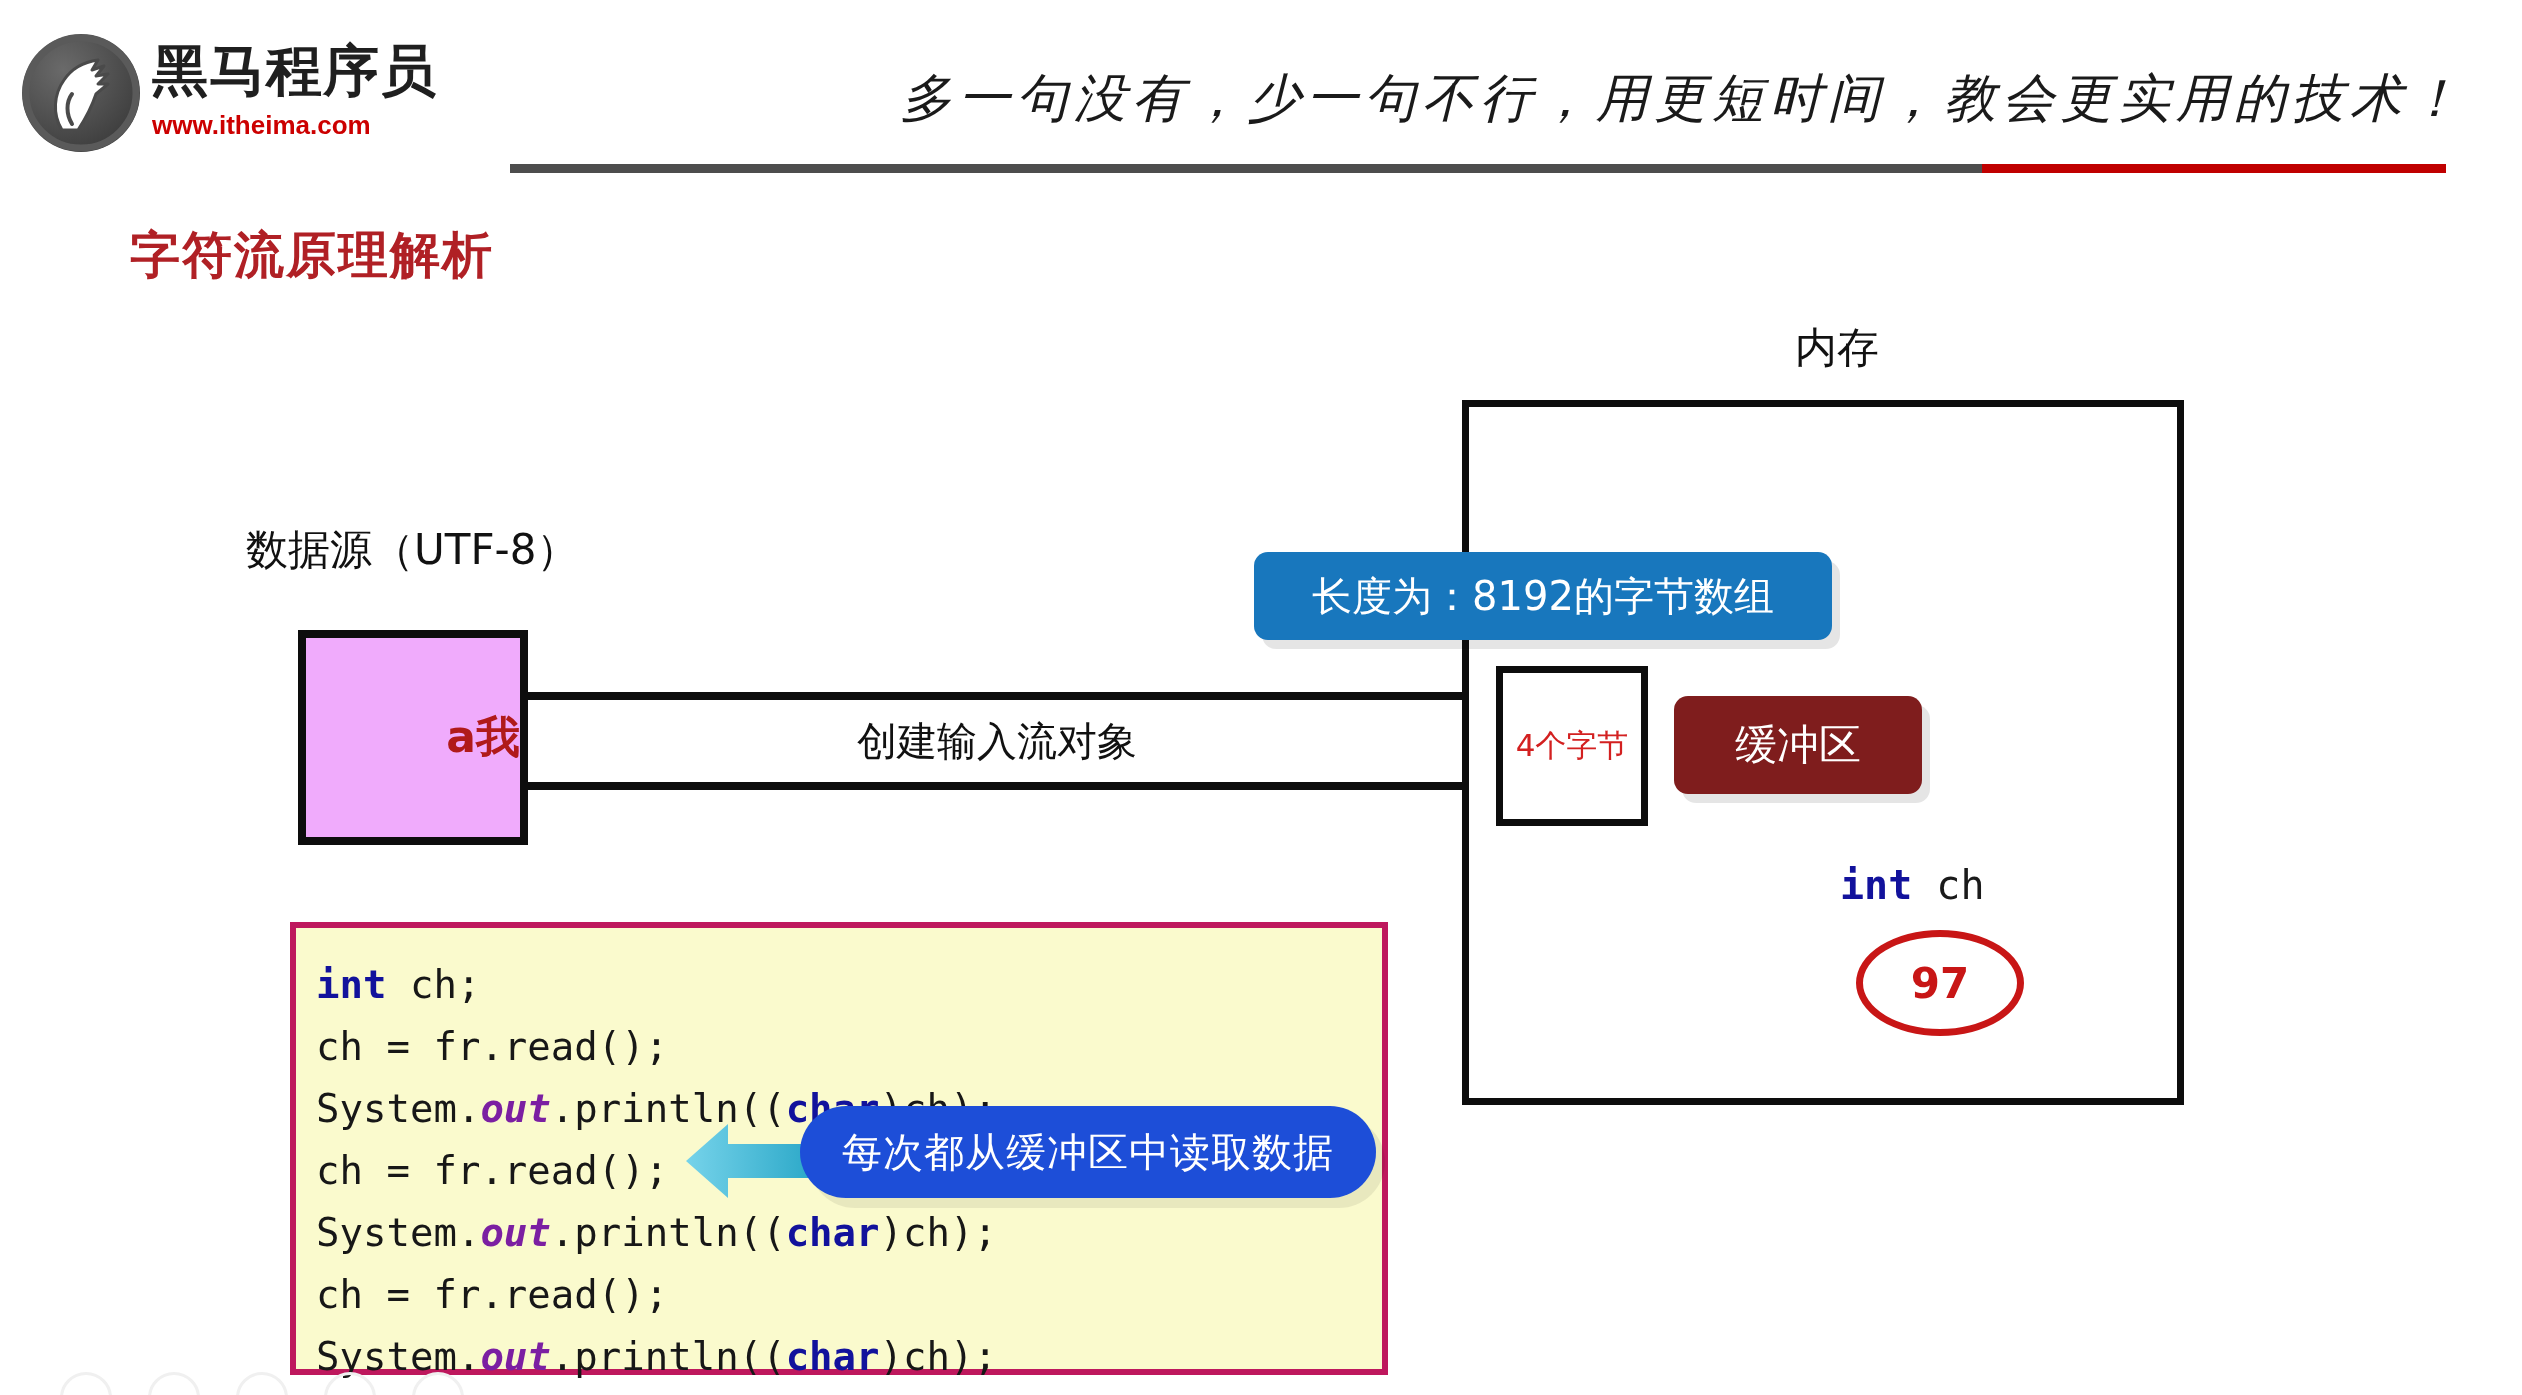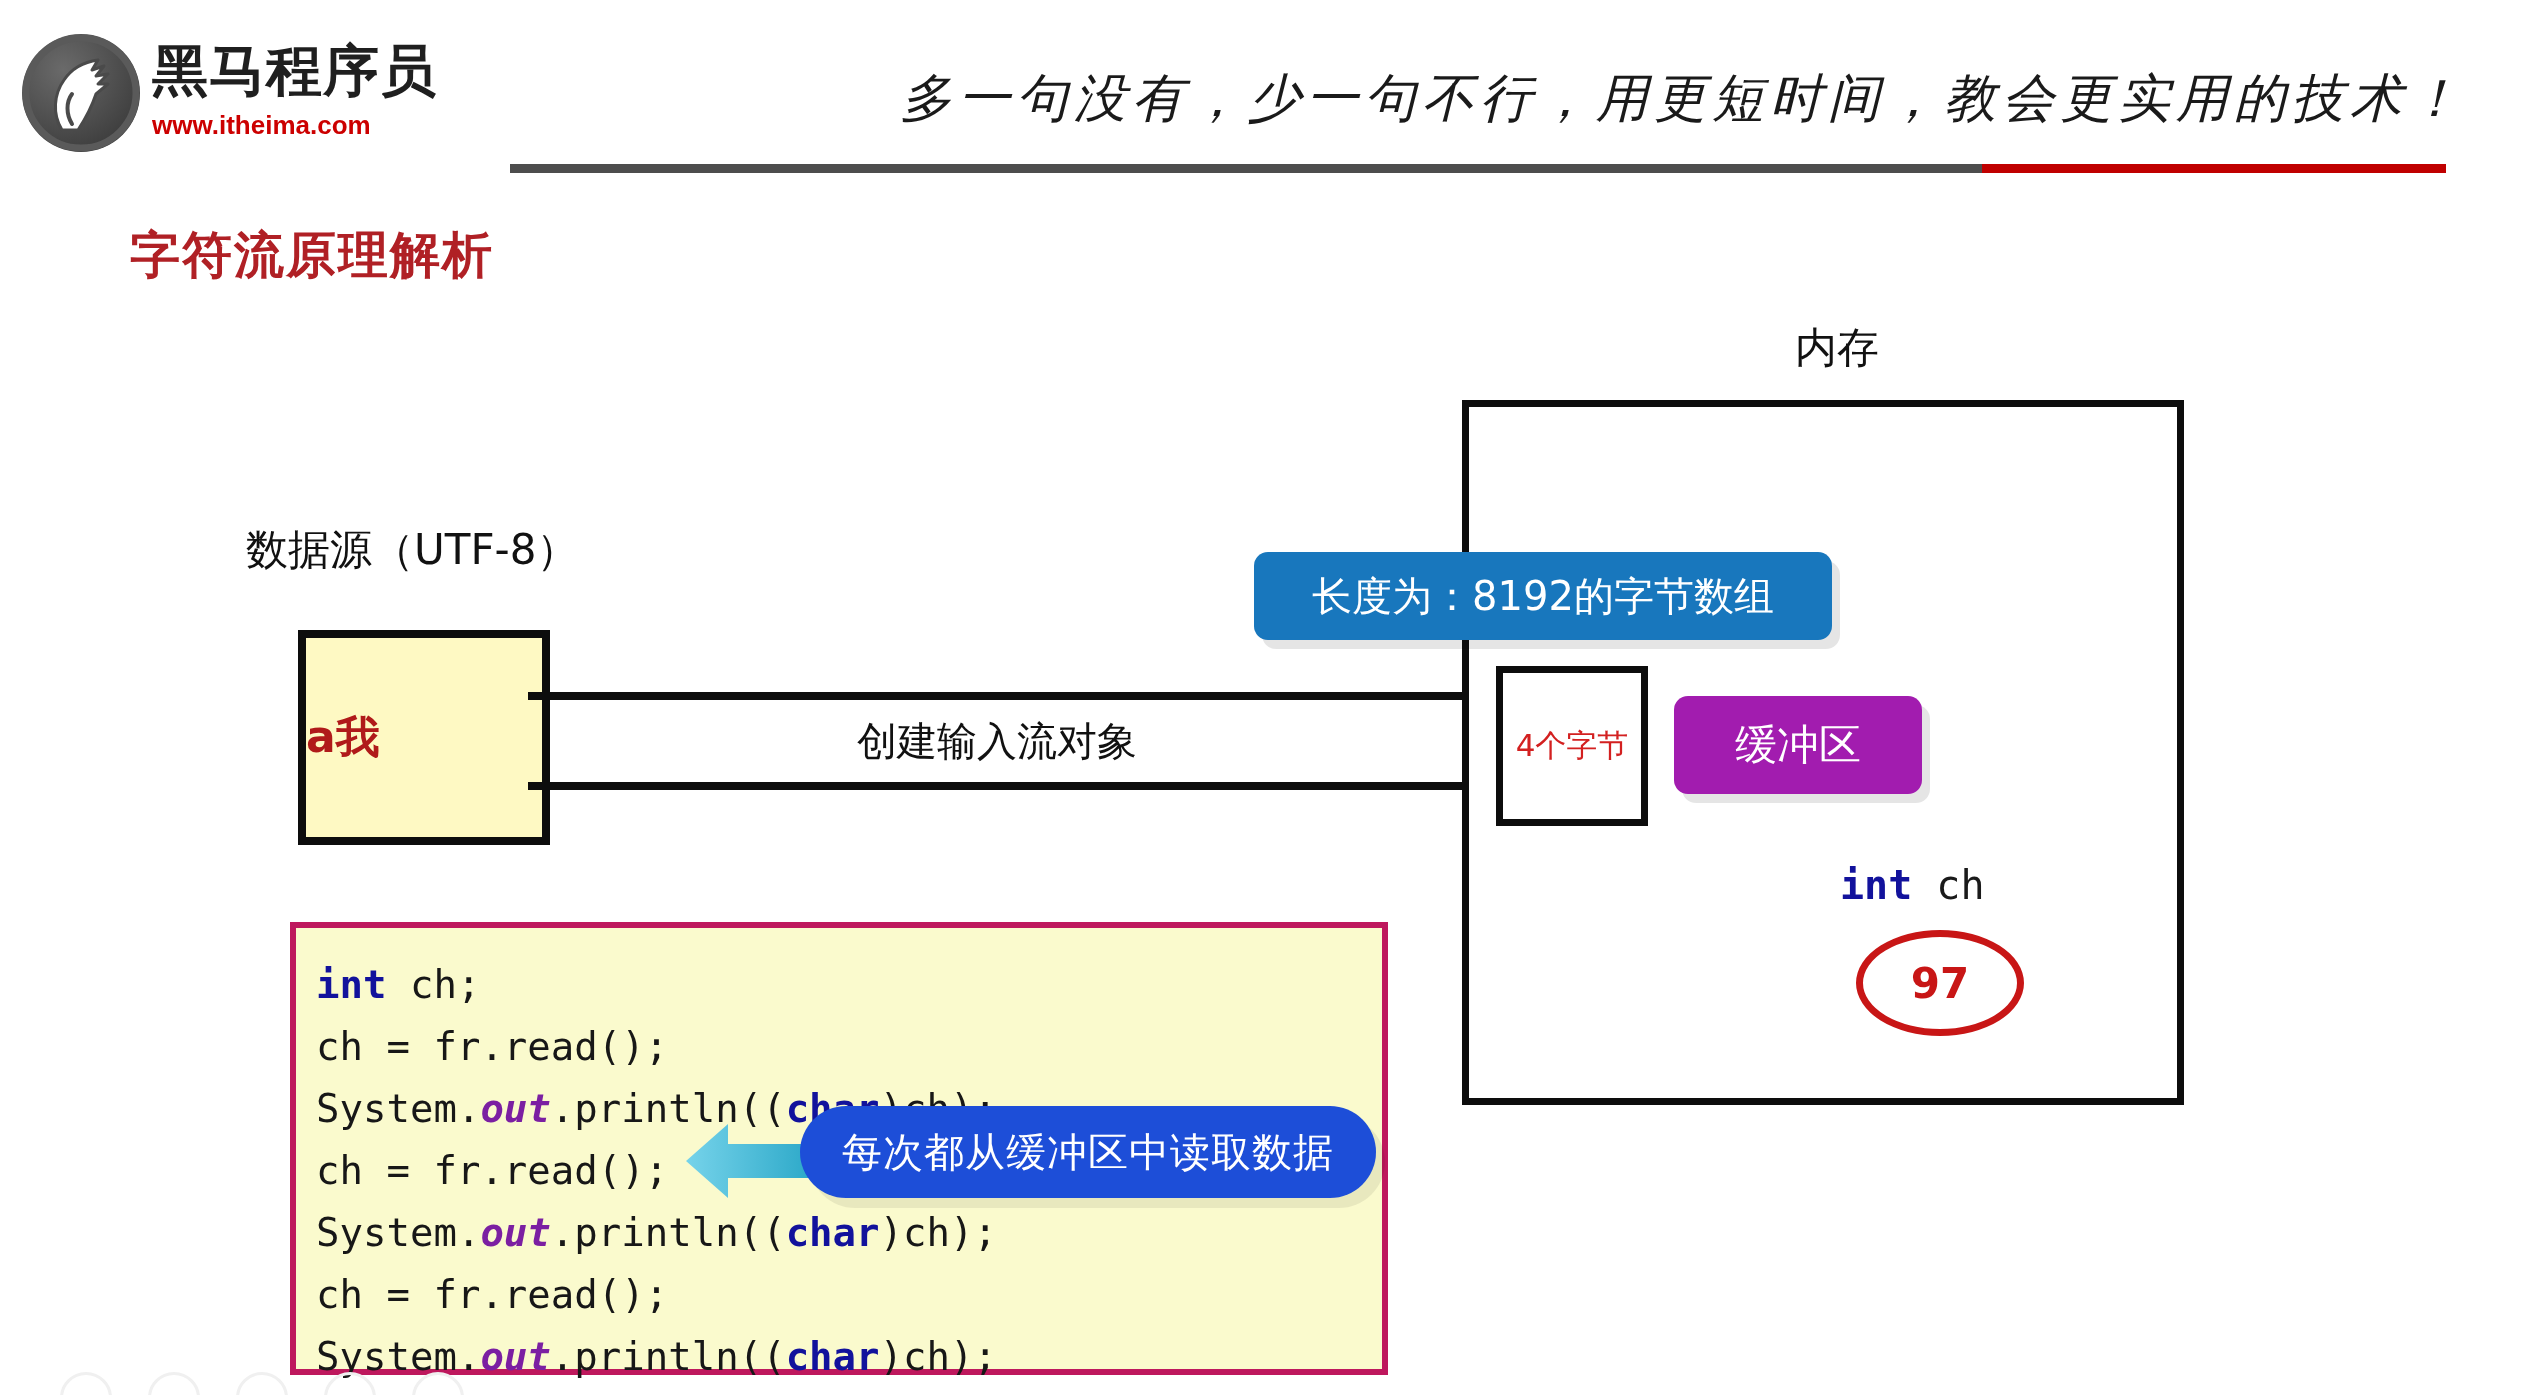--- a/index.html
+++ b/index.html
@@ -61,23 +61,23 @@
   }
 
   
   #memory-box{
     left:1462px;top:400px;width:722px;height:705px;
     border:7px solid #0d0d0d;background:#fff;box-sizing:border-box;
   }
 
   
   #source-box{
-    left:298px;top:630px;width:252px;height:215px;
-    border:8px solid #0d0d0d;background:#fef9c3;box-sizing:border-box;
-    display:flex;align-items:center;justify-content:flex-start;
+    left:298px;top:630px;width:230px;height:215px;
+    border:8px solid #0d0d0d;background:#f0abfc;box-sizing:border-box;
+    display:flex;align-items:center;justify-content:flex-end;
   }
   #source-text{
     font-family:"DejaVu Sans",sans-serif;
     font-size:44px;font-weight:bold;color:#b01a1a;white-space:nowrap;
   }
 
   
   #pipe-top{left:528px;top:692px;width:938px;height:8px;background:#0d0d0d;}
   #pipe-bottom{left:528px;top:782px;width:938px;height:8px;background:#0d0d0d;}
   #pipe-label{
@@ -105,21 +105,21 @@
     border:7px solid #0d0d0d;background:#fff;box-sizing:border-box;
     display:flex;align-items:center;justify-content:center;
   }
   #bytes-box span{
     font-family:"DejaVu Sans",sans-serif;font-size:31px;color:#d32020;white-space:nowrap;
   }
 
   
   #badge-buffer{
     left:1674px;top:696px;width:248px;height:98px;
-    background:#a21caf;border-radius:14px;
+    background:#7f1d1d;border-radius:14px;
     box-shadow:8px 9px 0 rgba(0,0,0,0.10);
     display:flex;align-items:center;justify-content:center;
   }
   #badge-buffer span{
     font-family:"DejaVu Sans",sans-serif;font-size:42px;color:#ffffff;white-space:nowrap;
   }
 
   
   #var-decl{
     left:1840px;top:862px;

